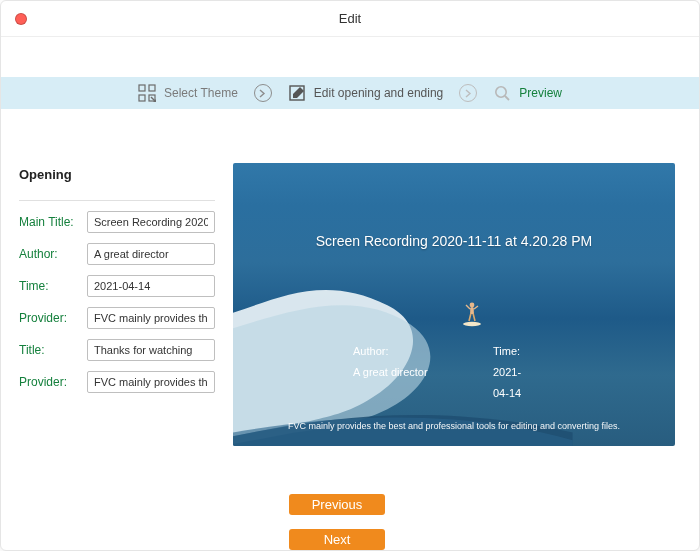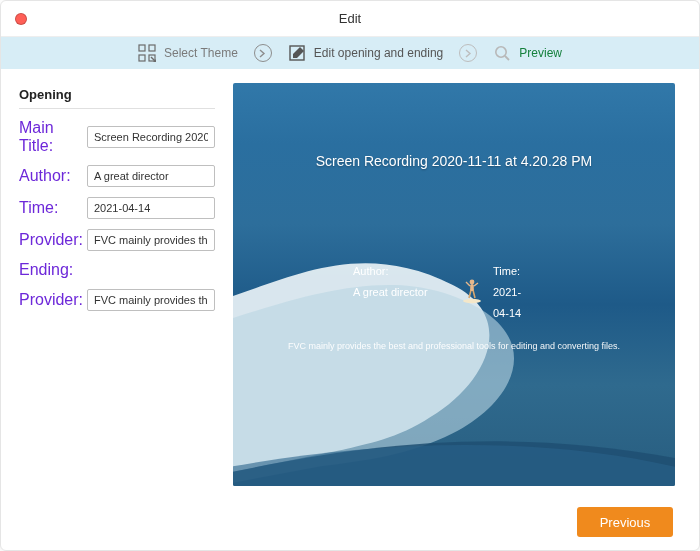--- a/index.html
+++ b/index.html
@@ -13,20 +13,21 @@
   .window {
     width: 700px;
     height: 551px;
     background: #fff;
     border: 1px solid #e5e5e5;
     border-radius: 6px;
     box-shadow: 0 2px 10px rgba(0,0,0,0.08);
     display: flex;
     flex-direction: column;
     position: relative;
+    gap: 40px;
   }
   .titlebar {
     height: 36px;
     display: flex;
     align-items: center;
     position: relative;
     border-bottom: 1px solid #eee;
   }
   .close-dot {
     width: 12px; height: 12px;
@@ -80,34 +81,34 @@
     width: 232px;
     padding: 16px 18px 8px;
     font-size: 12px;
     color: #333;
   }
   .sidebar h4 {
     font-size: 13px;
     font-weight: 600;
     color: #222;
     margin: 2px 0 10px;
-    padding-bottom: 6px;
+    padding-bottom: 18px;
     border-bottom: 1px solid #e0e0e0;
   }
   .sidebar .group2 { margin-top: 22px; }
   .row {
     display: flex;
     align-items: center;
     margin-bottom: 10px;
     gap: 6px;
   }
   .row label {
     width: 62px;
-    color: #6d28d9;
-    font-size: 16px;
+    color: #15803d;
+    font-size: 12px;
   }
   .row input {
     flex: 1;
     min-width: 0;
     height: 22px;
     padding: 2px 6px;
     font-size: 11px;
     border: 1px solid #bfbfbf;
     border-radius: 2px;
     color: #333;
@@ -147,20 +148,21 @@
     position: absolute; left: 0; right: 0; top: 258px;
     text-align: center; font-size: 9px; opacity: 0.95;
   }
   .footer {
     height: 56px;
     display: flex;
     align-items: center;
     justify-content: flex-end;
     gap: 14px;
     padding-right: 26px;
+    flex-direction: column;
   }
   .btn {
     min-width: 96px;
     height: 30px;
     background: #f08a1d;
     color: #fff;
     border: none;
     border-radius: 3px;
     font-size: 13px;
     cursor: pointer;
@@ -236,21 +238,22 @@
       <div class="row">
         <label>Time:</label>
         <input value="2021-04-14" style="">
       </div>
       <div class="row">
         <label>Provider:</label>
         <input value="FVC mainly provides the best and professional tools for editing and converting files." style="">
       </div>
 
       <div class="row">
-        <label>Ending:</label>
+        <label>Title:</label>
+        <input value="Thanks for watching" style="">
       </div>
       <div class="row">
         <label>Provider:</label>
         <input value="FVC mainly provides the best and professional tools for editing and converting files." style="">
       </div>
     </div>
 
     <div class="preview">
       <svg class="wave" viewBox="0 0 440 220" preserveAspectRatio="none">
         <path d="M0,40 C60,20 120,-10 200,30 C260,60 230,120 180,150 C150,170 120,175 100,180 L0,200 Z" fill="#e9f2f6" opacity="0.92"></path>
@@ -273,15 +276,16 @@
           <div>Time:</div>
           <div>2021-04-14</div>
         </div>
       </div>
       <div class="pv-provider">FVC mainly provides the best and professional tools for editing and converting files.</div>
     </div>
   </div>
 
   <div class="footer">
     <button class="btn">Previous</button>
+    <button class="btn">Next</button>
   </div>
 
 </div>
 
 </body></html>

